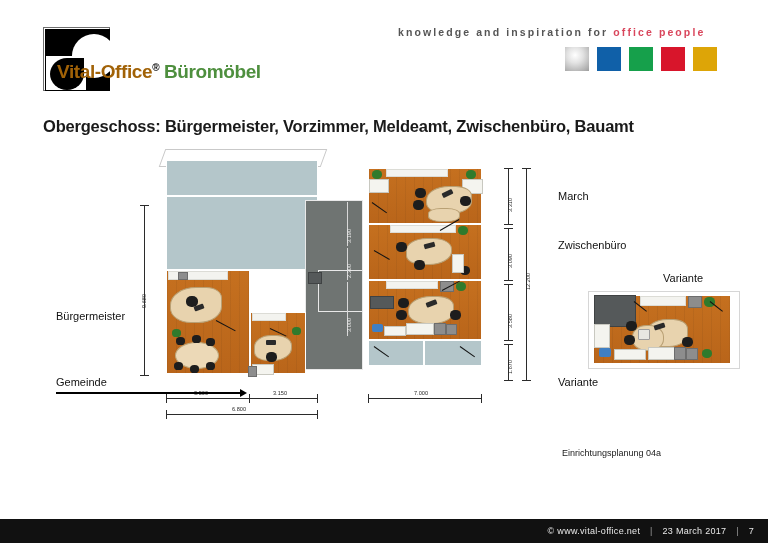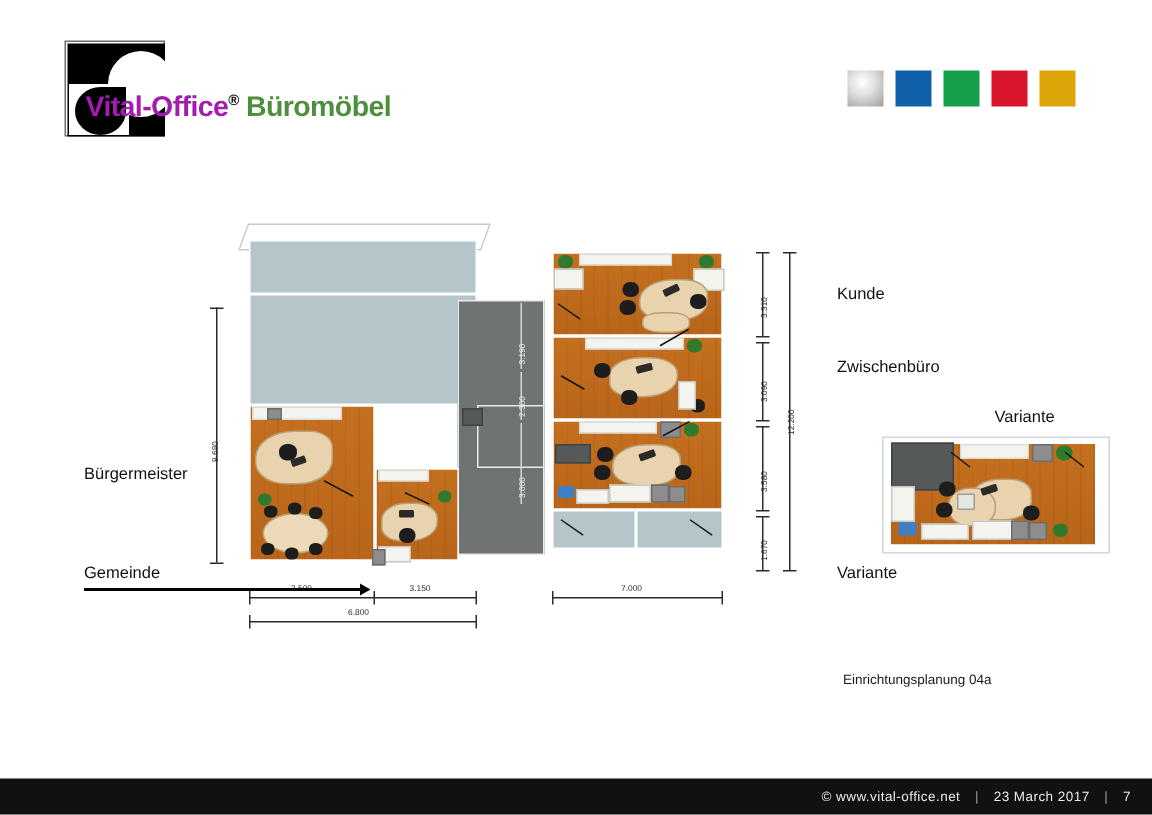--- a/index.html
+++ b/index.html
@@ -28,21 +28,21 @@
     background:#fff;border-radius:0 0 0 0;
   }
   .logo-dot{
     position:absolute;left:6px;top:30px;width:34px;height:32px;background:#000;
     border-radius:50% 0 50% 50%;
   }
   .logo-text{
     position:absolute;left:57px;top:61px;white-space:nowrap;
     font-size:19px;font-weight:bold;letter-spacing:-0.4px;
   }
-  .logo-text .vital{color:#a21caf;}
+  .logo-text .vital{color:#a16207;}
   .logo-text .reg{font-size:10px;vertical-align:super;color:#000;}
   .logo-text .buero{color:#4e8f3e;font-weight:bold;}
 
   .tagline{
     position:absolute;left:398px;top:26px;
     font-size:10.5px;letter-spacing:2.1px;font-weight:bold;color:#555;
     white-space:nowrap;
   }
   .tagline .accent{color:#d9465c;}
   .swatches{position:absolute;left:565px;top:47px;display:flex;gap:8px;}
@@ -127,29 +127,34 @@
   <div class="logo-box">
     <div class="logo-black"></div>
     <div class="logo-swoosh"></div>
     <div class="logo-swoosh2"></div>
     <div class="logo-dot"></div>
   </div>
   <div class="logo-text">
     <span class="vital">Vital-Office</span><span class="reg">®</span>&nbsp;<span class="buero">Büromöbel</span>
   </div>
 
+  <div class="tagline">
+    <span>knowledge and inspiration for</span>
+    <span class="accent">office people</span>
+  </div>
 
   <div class="swatches">
     <div class="sw silver"></div>
     <div class="sw" style="background:#1060a8"></div>
     <div class="sw" style="background:#16a04b"></div>
     <div class="sw" style="background:#d8152b"></div>
     <div class="sw" style="background:#dda507"></div>
   </div>
 
+  <div class="title">Obergeschoss: Bürgermeister, Vorzimmer, Meldeamt, Zwischenbüro, Bauamt</div>
 
   <div class="plan">
 
     <div class="roofline" style="left:12px;top:-1px;width:160px;height:16px;transform:skewX(-20deg);"></div>
     <div class="blueroom" style="left:16px;top:10px;width:152px;height:36px;"></div>
     <div class="blueroom" style="left:16px;top:46px;width:152px;height:74px;"></div>
 
     <div class="greyroom" style="left:155px;top:50px;width:58px;height:170px;"></div>
     <div class="greyroom" style="left:168px;top:120px;width:45px;height:42px;"></div>
     <div class="screenwall" style="left:158px;top:122px;width:12px;height:10px;"></div>
@@ -283,21 +288,21 @@
     <div class="tick" style="left:218px;top:244px;width:1px;height:9px;"></div>
     <div class="tick" style="left:331px;top:244px;width:1px;height:9px;"></div>
     <div class="dimtext" style="left:264px;top:240px;">7.000</div>
   </div>
 
   <div class="roomlabel" style="left:56px;top:310px;">Bürgermeister</div>
   <div class="roomlabel" style="left:56px;top:376px;">Gemeinde</div>
   <div class="leader" style="left:56px;top:392px;width:187px;"></div>
   <div class="leader-head" style="left:240px;top:389px;"></div>
 
-  <div class="roomlabel" style="left:558px;top:190px;">Kunde</div>
+  <div class="roomlabel" style="left:558px;top:190px;">March</div>
   <div class="roomlabel" style="left:558px;top:239px;">Zwischenbüro</div>
   <div class="roomlabel" style="left:558px;top:376px;">Variante</div>
   <div class="roomlabel" style="left:663px;top:272px;">Variante</div>
 
   <div class="variante-box">
     <div class="variante-frame"></div>
     <div class="woodroom" style="left:5px;top:4px;width:138px;height:69px;"></div>
     <div class="screenwall" style="left:6px;top:4px;width:40px;height:30px;"></div>
     <div class="lightband" style="left:52px;top:5px;width:46px;height:10px;"></div>
     <div class="cab-d" style="left:100px;top:5px;width:12px;height:10px;"></div>

